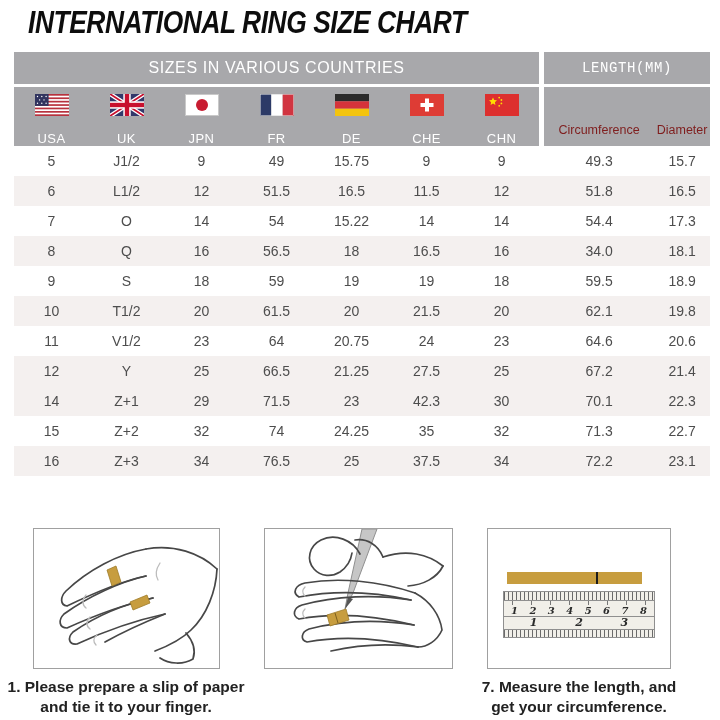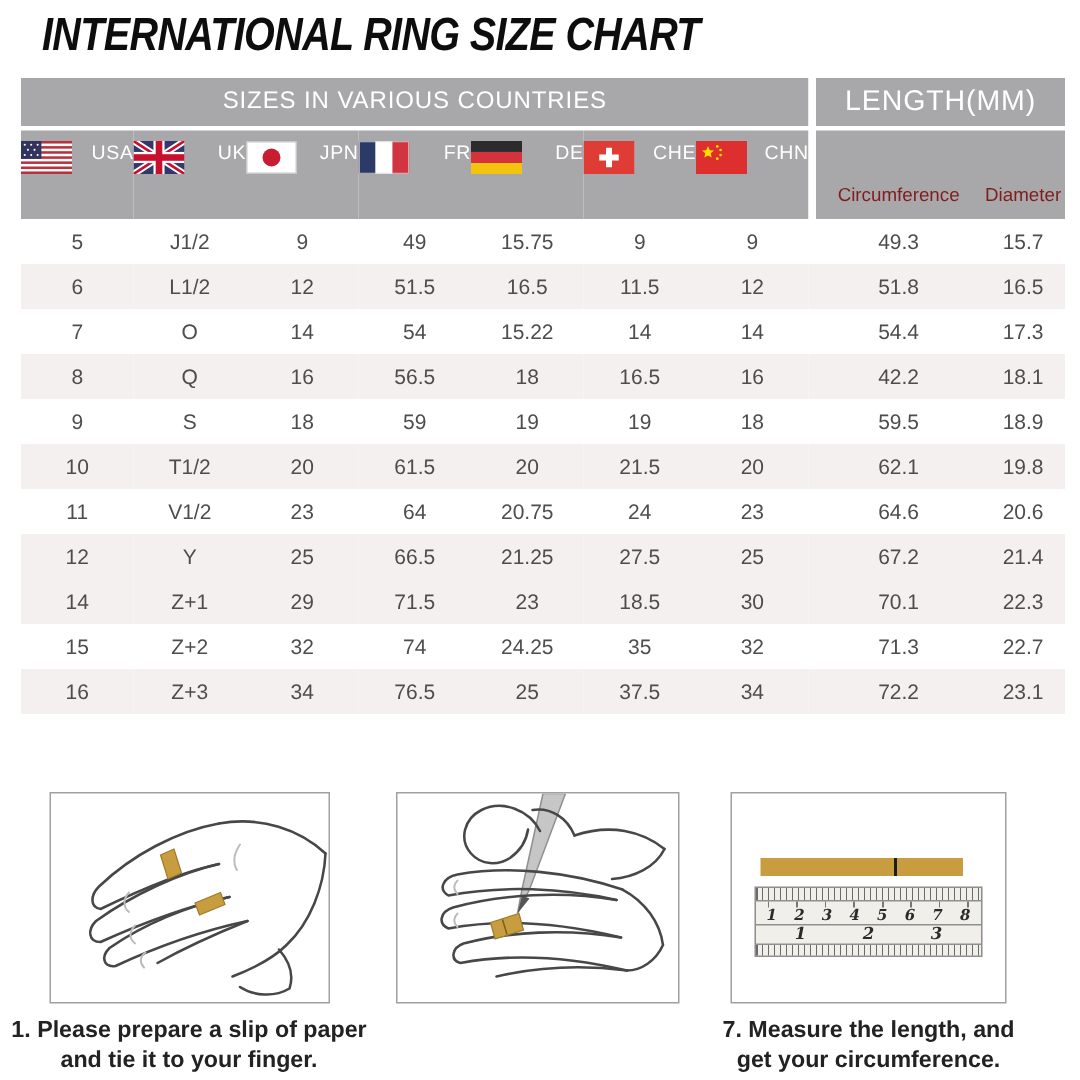--- a/index.html
+++ b/index.html
@@ -15,25 +15,25 @@
     transform:scaleX(0.85);transform-origin:left center;
   }
   
   .table-wrap{position:absolute;top:52px;left:14px;width:696px;}
   table{width:696px;border-collapse:collapse;table-layout:fixed;}
   col.c-country{width:75px;} col.c-gap{width:5px;}
   col.c-circ{width:110px;} col.c-diam{width:56px;}
   th,td{padding:0;margin:0;}
   .hdr{background:#a8a8ab;color:#fff;font-weight:normal;}
   .group-row th{height:32px;font-size:16px;letter-spacing:0.6px;text-align:center;vertical-align:middle;}
-  .group-row .len{font-size:19px;}
+  .group-row .len{font-size:14px;font-family:Liberation Mono, monospace;}
   .gap-head{background:#fff;}
   .spacer-row td{height:3px;background:#fff;}
   .flag-row th{height:59px;vertical-align:top;text-align:center;}
-  .flag-cell{display:flex;flex-direction:row;align-items:flex-start;justify-content:space-between;height:52px;padding-top:7px;}
+  .flag-cell{display:flex;flex-direction:column;align-items:center;justify-content:space-between;height:52px;padding-top:7px;}
   .flag-cell svg{display:block;}
   .country-code{font-size:13px;letter-spacing:0.4px;color:#fff;}
   .len-sub{vertical-align:bottom !important;}
   .len-sub .sub-label{display:block;padding-bottom:9px;font-size:12.5px;color:#7f1d1d;text-align:center;}
   .data-row td{height:30px;text-align:center;font-size:14px;color:#4d4d4d;background:#fff;}
   .data-row.alt td{background:#f4f0ef;}
   
   .fig{position:absolute;top:528px;}
   .fig .box{border:1px solid #a0a0a0;margin:0 auto;background:#fff;position:relative;overflow:hidden;}
   .fig1{left:2px;width:248px;}  .fig1 .box{width:185px;height:139px;}
@@ -226,21 +226,21 @@
         </tr>
         <tr class="data-row alt">
           <td>8</td>
           <td>Q</td>
           <td>16</td>
           <td>56.5</td>
           <td>18</td>
           <td>16.5</td>
           <td>16</td>
           <td class="gap-col"></td>
-          <td>42.2</td>
+          <td>34.0</td>
           <td>18.1</td>
         </tr>
         <tr class="data-row">
           <td>9</td>
           <td>S</td>
           <td>18</td>
           <td>59</td>
           <td>19</td>
           <td>19</td>
           <td>18</td>
@@ -283,21 +283,21 @@
           <td class="gap-col"></td>
           <td>67.2</td>
           <td>21.4</td>
         </tr>
         <tr class="data-row alt">
           <td>14</td>
           <td>Z+1</td>
           <td>29</td>
           <td>71.5</td>
           <td>23</td>
-          <td>18.5</td>
+          <td>42.3</td>
           <td>30</td>
           <td class="gap-col"></td>
           <td>70.1</td>
           <td>22.3</td>
         </tr>
         <tr class="data-row">
           <td>15</td>
           <td>Z+2</td>
           <td>32</td>
           <td>74</td>

